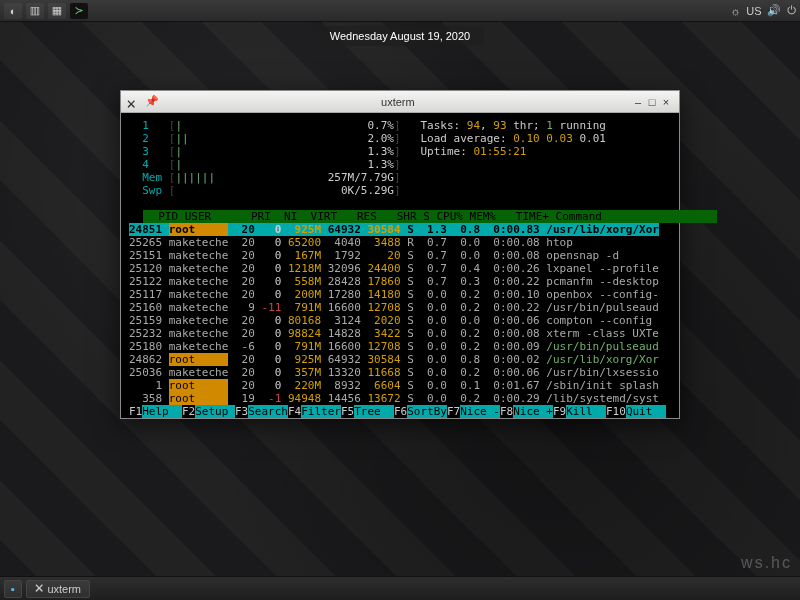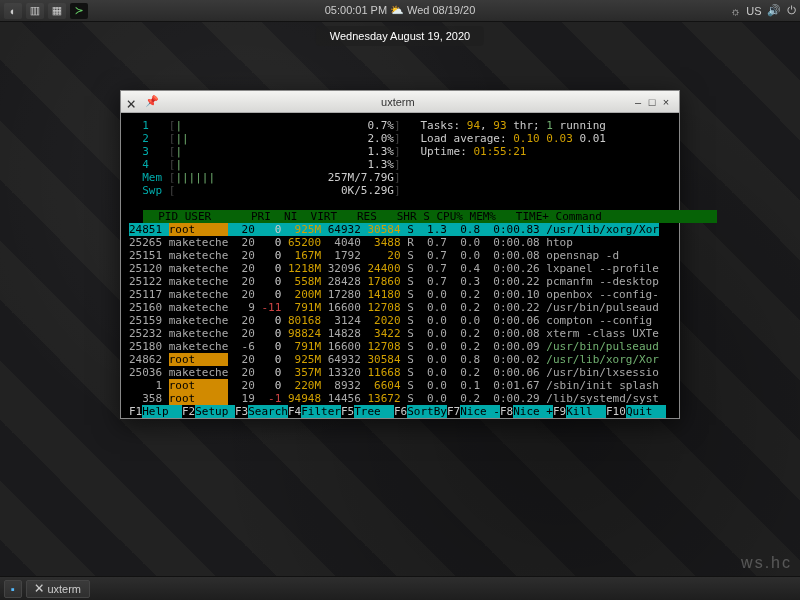--- a/index.html
+++ b/index.html
@@ -72,41 +72,36 @@
   .term{
     background:#000;color:#aaa;
     font-family: "DejaVu Sans Mono","Menlo",monospace;
     font-size:11px;line-height:13px;
     padding:6px 8px 0 8px;
     white-space:pre;
   }
   .cy{color:#00aaaa}.ye{color:#d1a000}.gr{color:#71b070}.wh{color:#ccc}.rd{color:#cc4444}
   .bar{color:#444}
   .hdrline{background:#066306;color:#000;padding:0 2px;margin-left:14px;}
-  .sel{background:#00aaaa;color:#000;}
+  .sel{background:#00aaaa;color:#000;font-weight:bold;}
   .hi-root{background:#d18a00;color:#000;}
   .fkeys{background:#00aaaa;color:#000;margin-top:48px;}
   .fkey-n{background:#000;color:#ccc;text-align:center;}
 </style>
 </head>
 <body>
 
 <div class="wall"></div>
 
 <div class="panel">
   <div class="picon">◐</div>
   <div class="picon">▥</div>
   <div class="picon">▦</div>
   <div class="picon" style="background:#111;color:#6c6">≻</div>
   <div class="spacer"></div>
-  <div class="center">
-    <span>05:00:01 PM</span>
-    <span> ⛅ </span>
-    <span>Wed 08/19/20</span>
-  </div>
   <div class="right">
     <span>☼</span>
     <span>US</span>
     <span>🔊</span>
     <span>⏻</span>
   </div>
 </div>
 
 <div class="datebubble">Wednesday August 19, 2020</div>
 

